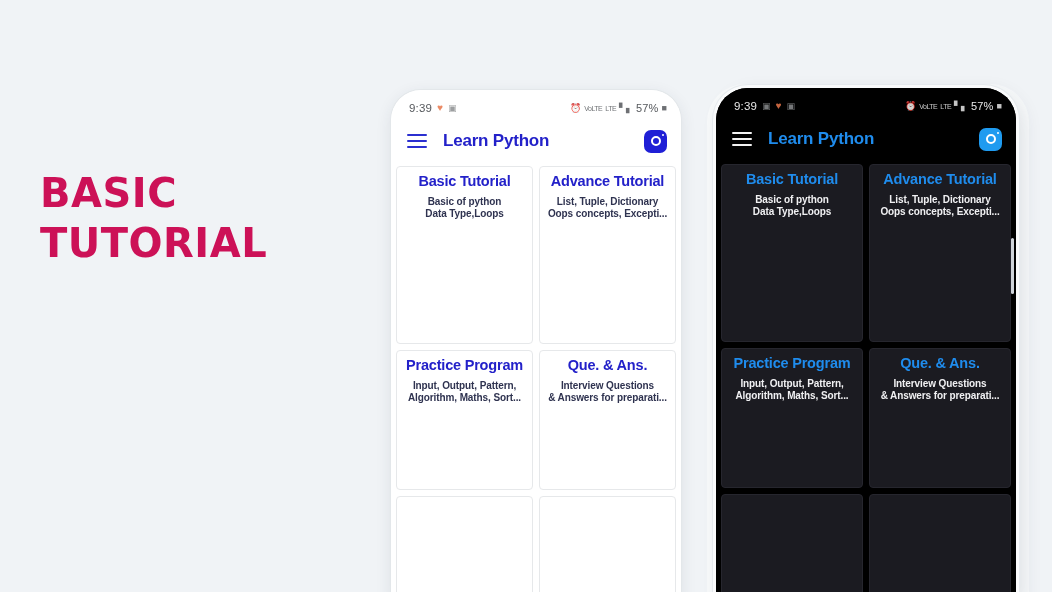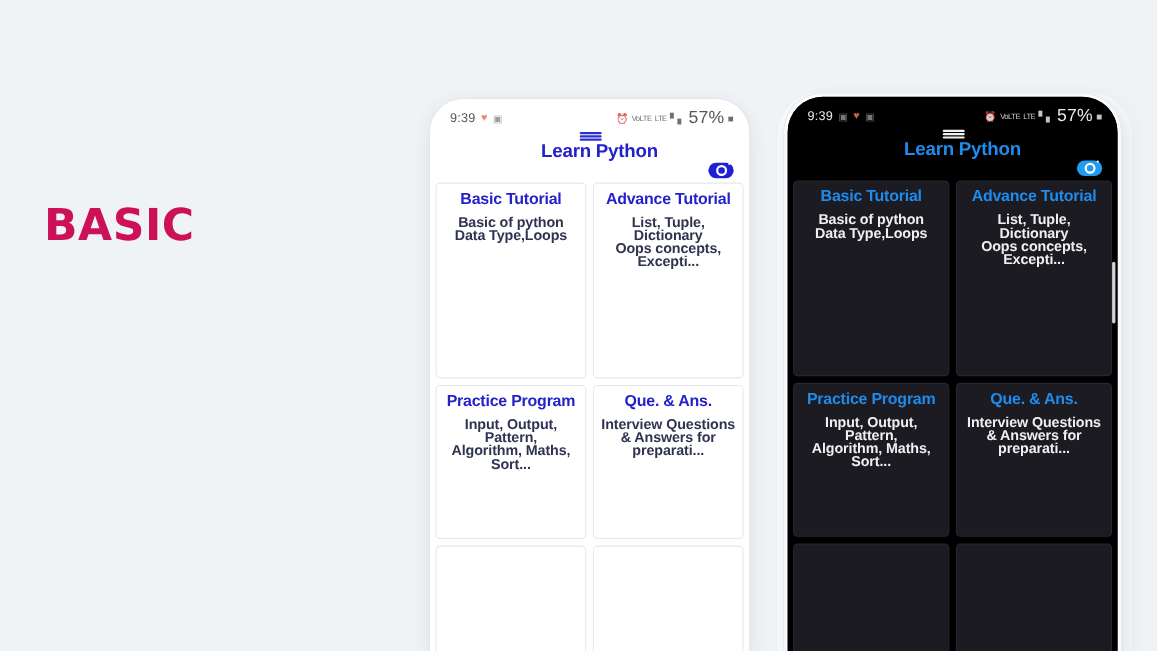--- a/index.html
+++ b/index.html
@@ -7,21 +7,21 @@
     width: 1052px; height: 592px;
     overflow: hidden;
     background: #f0f3f6;
     font-family: "Liberation Sans", sans-serif;
   }
   #stage { position: relative; width: 1052px; height: 592px; }
 
   
   .headline {
     position: absolute;
-    left: 40px; top: 180px;
+    left: 40px; top: 168px;
     width: 330px;
   }
   .headline-line {
     font-family: "DejaVu Sans", sans-serif;
     font-weight: bold;
     font-size: 40px;
     letter-spacing: 0.5px;
     line-height: 50px;
     color: #cc1157;
     text-transform: uppercase;
@@ -67,28 +67,27 @@
   }
   .phone.light .statusbar { color: #55585c; }
   .phone.dark  .statusbar { color: #e8e8e8; }
   .sb-left { display: flex; align-items: center; gap: 5px; }
   .sb-right { margin-left: auto; display: flex; align-items: center; gap: 3px; }
   .sb-time { font-size: 11.5px; letter-spacing: .2px; }
   .sb-ico { font-size: 9px; line-height: 1; opacity: .85; }
   .sb-ico.heart { color: #e8764a; font-size: 10px; }
   .sb-ico.sq { color: #8b8d90; }
   .sb-ico.tiny { font-size: 7px; letter-spacing: -.5px; }
-  .sb-batt { font-size: 16px; letter-spacing: .2px; }
+  .sb-batt { font-size: 11px; letter-spacing: .2px; }
 
   
   .appbar {
     height: 42px;
     display: flex; align-items: center;
     padding: 0 14px 0 16px;
-    flex-direction: column;
   }
   .ham { width: 20px; height: 14px; display: flex; flex-direction: column; justify-content: space-between; cursor: pointer; }
   .ham span { display: block; height: 2px; border-radius: 1px; }
   .phone.light .ham span { background: #2b2fd0; }
   .phone.dark  .ham span { background: #f2f2f2; }
   .appbar-title {
     margin-left: 16px;
     font-size: 17px;
     font-weight: bold;
     letter-spacing: -0.2px;
@@ -136,21 +135,21 @@
     flex: none;
   }
   .card .meta { flex: 1; padding: 6px 6px 8px; text-align: center; }
   .card-title {
     font-size: 14.5px; font-weight: bold; line-height: 17px; letter-spacing: -.2px;
   }
   .phone.light .card-title { color: #2321c9; }
   .phone.dark  .card-title { color: #1f8ced; }
   .card-sub {
     margin-top: 6px;
-    font-size: 13px; font-weight: bold; line-height: 12px; letter-spacing: -.1px;
+    font-size: 10px; font-weight: bold; line-height: 12px; letter-spacing: -.1px;
   }
   .phone.light .card-sub { color: #2f3350; }
   .phone.dark  .card-sub { color: #f0f0f2; }
 
   
   .art svg { position: absolute; inset: 0; width: 100%; height: 100%; display: block; }
 
   
   .scrollhint {
     position: absolute; right: 2px; top: 150px;
@@ -158,20 +157,21 @@
     background: #cfd4da;
   }
 </style>
 </head>
 <body>
 
 <div id="stage">
 
   <div class="headline">
     <div class="headline-line">BASIC</div>
+    <div class="headline-line">TUTORIAL</div>
   </div>
 
   <div class="dark-outer"></div>
 
   <div class="phone light">
     <div class="screen">
 
       <div class="statusbar">
         <div class="sb-left">
           <span class="sb-time">9:39</span>

